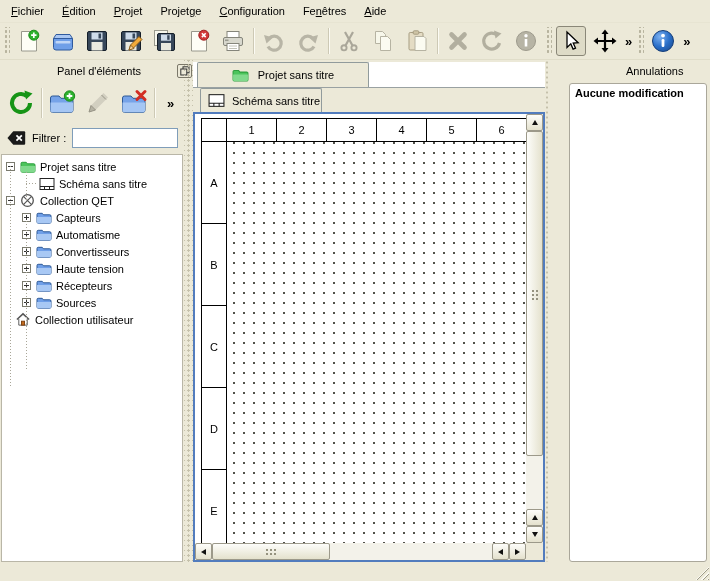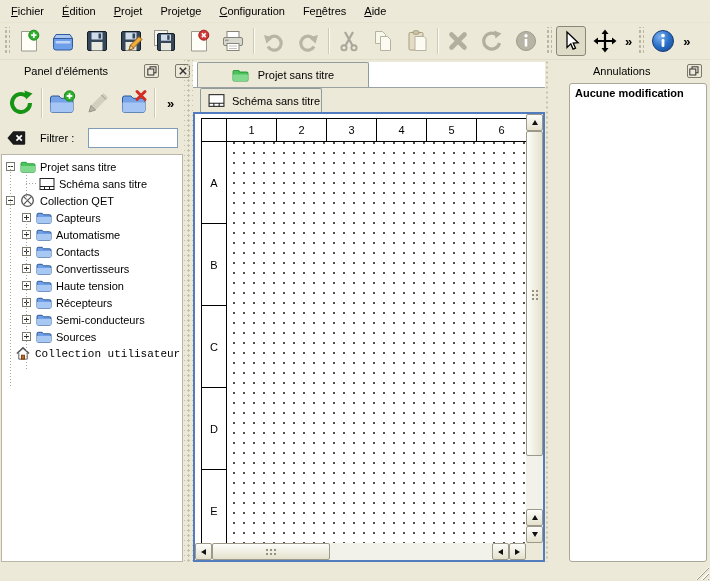--- a/index.html
+++ b/index.html
@@ -20,36 +20,36 @@
 
   
   #toolbar{position:absolute;top:23px;left:0;width:710px;height:37px;display:flex;align-items:center;padding-left:1px;border-bottom:1px solid #e0ddc9;}
   .tb-handle{width:7px;height:28px;margin:0 2px;background-image:radial-gradient(circle,#b7b39e 1.1px,transparent 1.3px);background-size:4px 5px;background-position:1px 2px;flex:none;}
   .tb-btn{width:34px;height:32px;display:flex;align-items:center;justify-content:center;flex:none;}
   .tb-btn.checked{width:30px;height:30px;margin:0 2px;background:#dedbc7;border:1px solid #8a8778;border-radius:3px;}
   .tb-sep{width:1px;height:26px;background:#cdc9b5;box-shadow:1px 0 0 #fcfbf4;margin:0 3px;flex:none;}
   .tb-overflow{font-size:13px;font-weight:bold;padding:0 3px;flex:none;}
 
   
-  .dock-title{height:22px;display:flex;align-items:center;gap:16px;padding:0 4px;flex:none;}
+  .dock-title{height:22px;display:flex;align-items:center;gap:16px;padding:0 4px;flex:none;margin-left:33px;}
   .grip-strip{flex:1;height:8px;background-image:radial-gradient(circle,#bcb8a3 1px,transparent 1.2px);background-size:4px 4px;}
   .dock-label{padding:0 4px;white-space:nowrap;}
   .dock-btn{width:15px;height:14px;background:#ece9d8;border:1px solid #7b786a;border-radius:2px;display:flex;align-items:center;justify-content:center;flex:none;}
 
   #left-dock{position:absolute;left:0;top:60px;width:184px;height:502px;display:flex;flex-direction:column;}
   .panel-toolbar{height:42px;display:flex;align-items:center;padding:0 3px;flex:none;}
   .pt-btn{width:36px;height:36px;display:flex;align-items:center;justify-content:center;flex:none;}
   .pt-sep{width:1px;height:30px;background:#cdc9b5;box-shadow:1px 0 0 #fcfbf4;margin:0 2px;flex:none;}
   .pt-overflow{margin-left:10px;font-size:13px;font-weight:bold;}
-  .filter-row{height:28px;display:flex;align-items:center;gap:14px;padding:0 6px;flex:none;justify-content:space-between;}
+  .filter-row{height:28px;display:flex;align-items:center;gap:6px;padding:0 6px;flex:none;justify-content:space-between;}
   .filter-input{flex:1;height:20px;border:1px solid #7f9db9;background:#fff;font:11px "Liberation Sans",sans-serif;padding:1px 3px;min-width:0;}
 
   .tree{flex:1;background:#fff;border:1px solid #b9b6a7;margin:2px 1px 0 1px;position:relative;padding-top:3px;overflow:hidden;}
   .trow{height:17px;display:flex;align-items:center;gap:4px;white-space:nowrap;}
-  .l0{padding-left:4px;} .l0-noexp{padding-left:12px;font-family:Liberation Mono, monospace;}
+  .l0{padding-left:4px;} .l0-noexp{padding-left:12px;}
   .l1{padding-left:20px;} .l1-noexp{padding-left:36px;}
   .exp{width:9px;height:9px;flex:none;}
   .ticon{width:17px;height:15px;flex:none;display:flex;align-items:center;justify-content:center;}
   .guide-v{position:absolute;width:1px;background-image:repeating-linear-gradient(to bottom,#a9a698 0 1px,transparent 1px 3px);}
   .guide-h{position:absolute;height:1px;background-image:repeating-linear-gradient(to right,#a9a698 0 1px,transparent 1px 3px);}
 
   
   #splitter-left{position:absolute;left:184px;top:60px;width:9px;height:502px;background-image:radial-gradient(circle,#c5c1ab 1px,transparent 1.2px);background-size:5px 5px;background-position:2px 3px;}
   #splitter-right{position:absolute;left:545px;top:60px;width:4px;height:502px;background-image:radial-gradient(circle,#c5c1ab 1px,transparent 1.2px);background-size:4px 5px;}
 
@@ -404,73 +404,47 @@
         <svg class="exp" viewBox="0 0 9 9">
             <rect x="0.5" y="0.5" width="8" height="8" fill="#fff" stroke="#7a7a6e"></rect>
             <path d="M2 4.5h5M4.5 2v5" stroke="#333"></path>
           </svg>
         <span class="ticon">
             <svg width="16" height="14" viewBox="0 0 16 14">
               <path d="M1 3.5a1.2 1.2 0 0 1 1.2-1.2h4l1.3 1.5h6.3A1.2 1.2 0 0 1 15 5v6a1.2 1.2 0 0 1-1.2 1.2H2.2A1.2 1.2 0 0 1 1 11z" fill="#6f9fe8" stroke="#2d5995"></path>
               <path d="M1 6h14v5a1.2 1.2 0 0 1-1.2 1.2H2.2A1.2 1.2 0 0 1 1 11z" fill="#a8c8f4"></path>
             </svg>
           </span>
-        <span class="lbl">Contacts</span>
+        <span class="lbl">Convertisseurs</span>
       </div>
       <div class="trow l1">
         <svg class="exp" viewBox="0 0 9 9">
             <rect x="0.5" y="0.5" width="8" height="8" fill="#fff" stroke="#7a7a6e"></rect>
             <path d="M2 4.5h5M4.5 2v5" stroke="#333"></path>
           </svg>
         <span class="ticon">
             <svg width="16" height="14" viewBox="0 0 16 14">
               <path d="M1 3.5a1.2 1.2 0 0 1 1.2-1.2h4l1.3 1.5h6.3A1.2 1.2 0 0 1 15 5v6a1.2 1.2 0 0 1-1.2 1.2H2.2A1.2 1.2 0 0 1 1 11z" fill="#6f9fe8" stroke="#2d5995"></path>
               <path d="M1 6h14v5a1.2 1.2 0 0 1-1.2 1.2H2.2A1.2 1.2 0 0 1 1 11z" fill="#a8c8f4"></path>
             </svg>
           </span>
-        <span class="lbl">Convertisseurs</span>
+        <span class="lbl">Haute tension</span>
       </div>
       <div class="trow l1">
         <svg class="exp" viewBox="0 0 9 9">
             <rect x="0.5" y="0.5" width="8" height="8" fill="#fff" stroke="#7a7a6e"></rect>
             <path d="M2 4.5h5M4.5 2v5" stroke="#333"></path>
           </svg>
         <span class="ticon">
             <svg width="16" height="14" viewBox="0 0 16 14">
               <path d="M1 3.5a1.2 1.2 0 0 1 1.2-1.2h4l1.3 1.5h6.3A1.2 1.2 0 0 1 15 5v6a1.2 1.2 0 0 1-1.2 1.2H2.2A1.2 1.2 0 0 1 1 11z" fill="#6f9fe8" stroke="#2d5995"></path>
               <path d="M1 6h14v5a1.2 1.2 0 0 1-1.2 1.2H2.2A1.2 1.2 0 0 1 1 11z" fill="#a8c8f4"></path>
             </svg>
           </span>
-        <span class="lbl">Haute tension</span>
-      </div>
-      <div class="trow l1">
-        <svg class="exp" viewBox="0 0 9 9">
-            <rect x="0.5" y="0.5" width="8" height="8" fill="#fff" stroke="#7a7a6e"></rect>
-            <path d="M2 4.5h5M4.5 2v5" stroke="#333"></path>
-          </svg>
-        <span class="ticon">
-            <svg width="16" height="14" viewBox="0 0 16 14">
-              <path d="M1 3.5a1.2 1.2 0 0 1 1.2-1.2h4l1.3 1.5h6.3A1.2 1.2 0 0 1 15 5v6a1.2 1.2 0 0 1-1.2 1.2H2.2A1.2 1.2 0 0 1 1 11z" fill="#6f9fe8" stroke="#2d5995"></path>
-              <path d="M1 6h14v5a1.2 1.2 0 0 1-1.2 1.2H2.2A1.2 1.2 0 0 1 1 11z" fill="#a8c8f4"></path>
-            </svg>
-          </span>
         <span class="lbl">Récepteurs</span>
-      </div>
-      <div class="trow l1">
-        <svg class="exp" viewBox="0 0 9 9">
-            <rect x="0.5" y="0.5" width="8" height="8" fill="#fff" stroke="#7a7a6e"></rect>
-            <path d="M2 4.5h5M4.5 2v5" stroke="#333"></path>
-          </svg>
-        <span class="ticon">
-            <svg width="16" height="14" viewBox="0 0 16 14">
-              <path d="M1 3.5a1.2 1.2 0 0 1 1.2-1.2h4l1.3 1.5h6.3A1.2 1.2 0 0 1 15 5v6a1.2 1.2 0 0 1-1.2 1.2H2.2A1.2 1.2 0 0 1 1 11z" fill="#6f9fe8" stroke="#2d5995"></path>
-              <path d="M1 6h14v5a1.2 1.2 0 0 1-1.2 1.2H2.2A1.2 1.2 0 0 1 1 11z" fill="#a8c8f4"></path>
-            </svg>
-          </span>
-        <span class="lbl">Semi-conducteurs</span>
       </div>
       <div class="trow l1">
         <svg class="exp" viewBox="0 0 9 9">
             <rect x="0.5" y="0.5" width="8" height="8" fill="#fff" stroke="#7a7a6e"></rect>
             <path d="M2 4.5h5M4.5 2v5" stroke="#333"></path>
           </svg>
         <span class="ticon">
             <svg width="16" height="14" viewBox="0 0 16 14">
               <path d="M1 3.5a1.2 1.2 0 0 1 1.2-1.2h4l1.3 1.5h6.3A1.2 1.2 0 0 1 15 5v6a1.2 1.2 0 0 1-1.2 1.2H2.2A1.2 1.2 0 0 1 1 11z" fill="#6f9fe8" stroke="#2d5995"></path>
               <path d="M1 6h14v5a1.2 1.2 0 0 1-1.2 1.2H2.2A1.2 1.2 0 0 1 1 11z" fill="#a8c8f4"></path>

